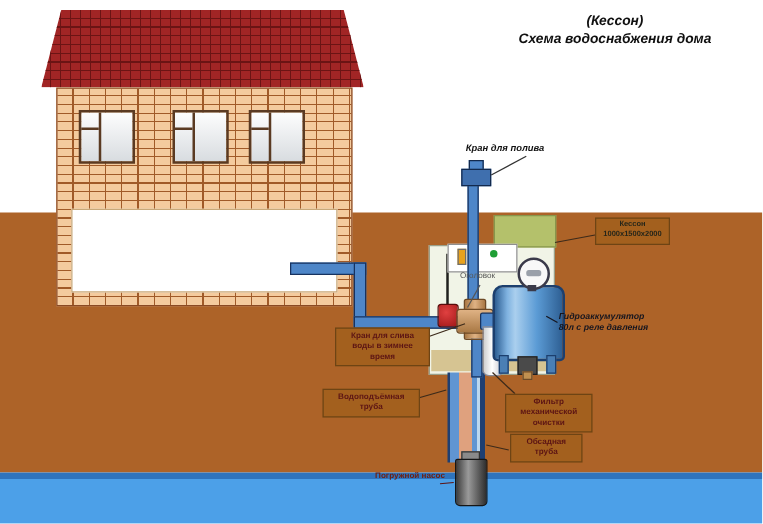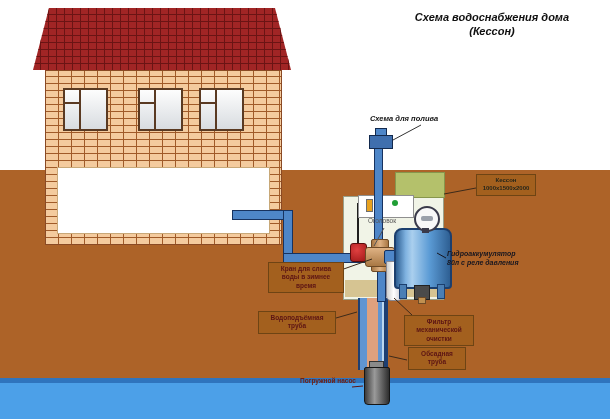--- a/index.html
+++ b/index.html
@@ -143,25 +143,25 @@
     <line x1="446" y1="258" x2="437" y2="253" stroke="#15151f" stroke-width="1"></line>
     <line x1="338" y1="271" x2="372" y2="259" stroke="#3c2a1a" stroke-width="1"></line>
     <line x1="329" y1="320" x2="357" y2="312" stroke="#3c2a1a" stroke-width="1"></line>
     <line x1="412" y1="315" x2="394" y2="298" stroke="#3c2a1a" stroke-width="1"></line>
     <line x1="407" y1="360" x2="389" y2="356" stroke="#3c2a1a" stroke-width="1"></line>
     <line x1="352" y1="387" x2="363" y2="386" stroke="#5c1414" stroke-width="1"></line>
     <line x1="384" y1="228" x2="374" y2="246" stroke="#555" stroke-width="1"></line>
   </svg>
 
   <div class="abs title">
+    <div>(Кессон)</div>
     <div>Схема водоснабжения дома</div>
-    <div>(Кессон)</div>
   </div>
 
-  <div class="abs lbl lbl-tap">Схема для полива</div>
+  <div class="abs lbl lbl-tap">Кран для полива</div>
 
   <div class="abs lbl lbl-box lbl-kesson">
     <div>Кессон</div>
     <div>1000х1500х2000</div>
   </div>
 
   <div class="abs lbl lbl-hydro">
     <div>Гидроаккумулятор</div>
     <div>80л с реле давления</div>
   </div>

